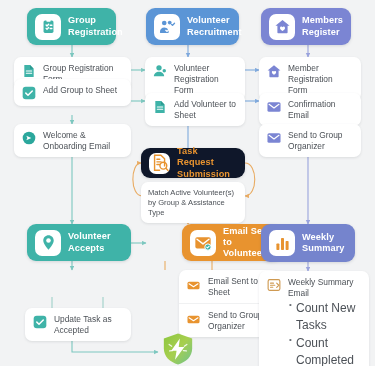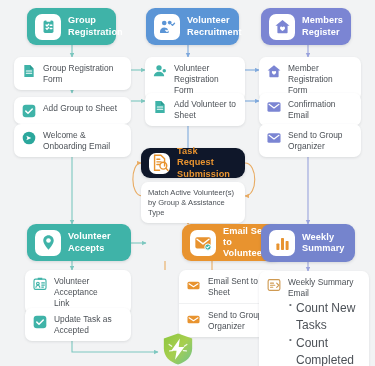--- a/index.html
+++ b/index.html
@@ -179,21 +179,21 @@
       <svg width="16" height="16" viewBox="0 0 24 24" fill="#3fb3a8">
         <path d="M5 3h8.5L19 8.5V21H5z" rx="2"></path>
         <path d="M13.5 3v5.5H19" fill="#2b9a90"></path>
         <path d="M8 12h8M8 15.5h8" stroke="#fff" stroke-width="1.6" stroke-linecap="round"></path>
       </svg>
     </span>
     <span class="txt">Group Registration
 Form</span>
   </div>
 
-  <div class="card" style="left:14px; top:97px; width:117px;">
+  <div class="card" style="left:14px; top:79px; width:117px;">
     <span class="ic">
       <svg width="16" height="16" viewBox="0 0 24 24">
         <rect x="2.5" y="2.5" width="19" height="19" rx="4.5" fill="#3fb3a8"></rect>
         <path d="M7.2 12.2 l3.3 3.3 l6.4-6.6" stroke="#fff" stroke-width="2.2" fill="none" stroke-linecap="round" stroke-linejoin="round"></path>
       </svg>
     </span>
     <span class="txt">Add Group to Sheet</span>
   </div>
 
   <div class="card" style="left:14px; top:124px; width:117px;">
@@ -310,33 +310,20 @@
       <svg width="17" height="17" viewBox="0 0 24 24" fill="#e8932f">
         <rect x="3.4" y="12" width="4.2" height="9.2" rx="1"></rect>
         <rect x="9.9" y="4.4" width="4.2" height="16.8" rx="1"></rect>
         <rect x="16.4" y="8.6" width="4.2" height="12.6" rx="1"></rect>
       </svg>
     </span>
     <span class="lbl">Weekly
 Summary</span>
   </div>
 
-  <div class="card" style="left:25px; top:270px; width:106px;">
-    <span class="ic">
-      <svg width="16" height="16" viewBox="0 0 24 24" fill="none" stroke="#3fb3a8" stroke-width="1.7">
-        <rect x="3" y="4.6" width="18" height="15.4" rx="2.4"></rect>
-        <path d="M8.6 2.6h6.8v2.9H8.6z" fill="#3fb3a8" stroke="none"></path>
-        <circle cx="8.8" cy="11.4" r="2"></circle>
-        <path d="M5.9 17c0-1.7 1.3-2.8 2.9-2.8s2.9 1.1 2.9 2.8" stroke-linecap="round"></path>
-        <path d="M14.6 10.4h4M14.6 13.6h4M14.6 16.6h2.6" stroke-linecap="round"></path>
-      </svg>
-    </span>
-    <span class="txt">Volunteer Acceptance
-Link</span>
-  </div>
 
   <div class="card" style="left:25px; top:308px; width:106px;">
     <span class="ic">
       <svg width="16" height="16" viewBox="0 0 24 24">
         <rect x="2.5" y="2.5" width="19" height="19" rx="4.5" fill="#3fb3a8"></rect>
         <path d="M7.2 12.2 l3.3 3.3 l6.4-6.6" stroke="#fff" stroke-width="2.2" fill="none" stroke-linecap="round" stroke-linejoin="round"></path>
       </svg>
     </span>
     <span class="txt">Update Task as
 Accepted</span>

